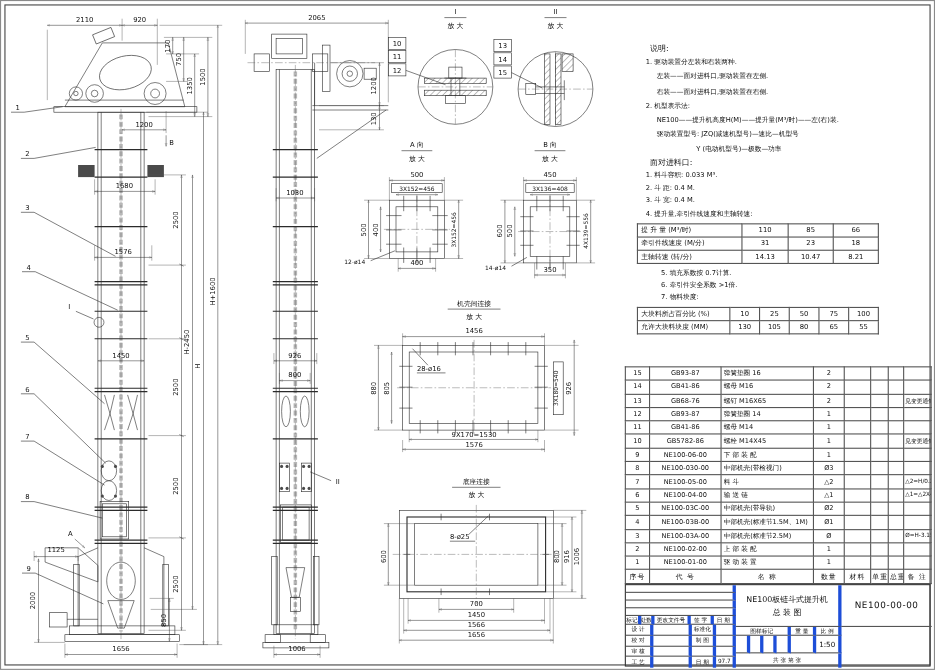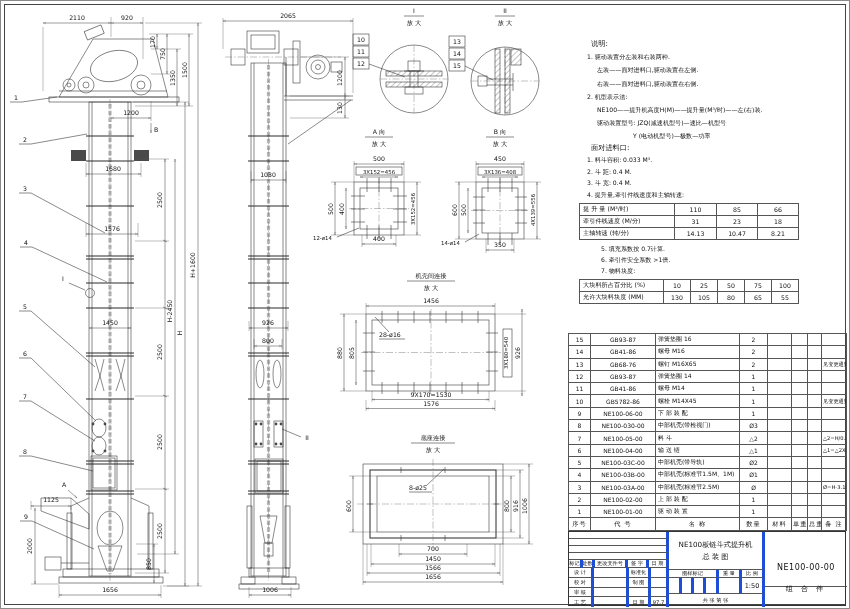--- a/index.html
+++ b/index.html
@@ -673,17 +673,16 @@
   <div class="c" style="left:150px;top:38px;width:23px;height:8px;">重 量</div>
   <div class="c" style="left:173px;top:38px;width:23px;height:8px;">比 例</div>
   <div class="c" style="left:100px;top:46px;width:13px;height:16px;"></div>
   <div class="c" style="left:113px;top:46px;width:12px;height:16px;"></div>
   <div class="c" style="left:125px;top:46px;width:12px;height:16px;"></div>
   <div class="c" style="left:137px;top:46px;width:13px;height:16px;"></div>
   <div class="c" style="left:150px;top:46px;width:23px;height:16px;"></div>
   <div class="c" style="left:173px;top:46px;width:23px;height:16px;font-size:6.5px;">1:50</div>
   <div class="c" style="left:100px;top:62px;width:96px;height:13px;border-bottom:none;">共  张  第  张</div>
 
-  <div class="c code nob" style="left:196px;top:17px;width:82px;height:38px;">NE100-00-00</div>
-  <div class="c typ nob" style="left:196px;top:38px;width:82px;height:37px;border-bottom:none;">组 合 件</div>
+  <div class="c code nob" style="left:196px;top:0;width:82px;height:38px;">NE100-00-00</div>
 </div>
 
 </div>
 
 </body></html>

